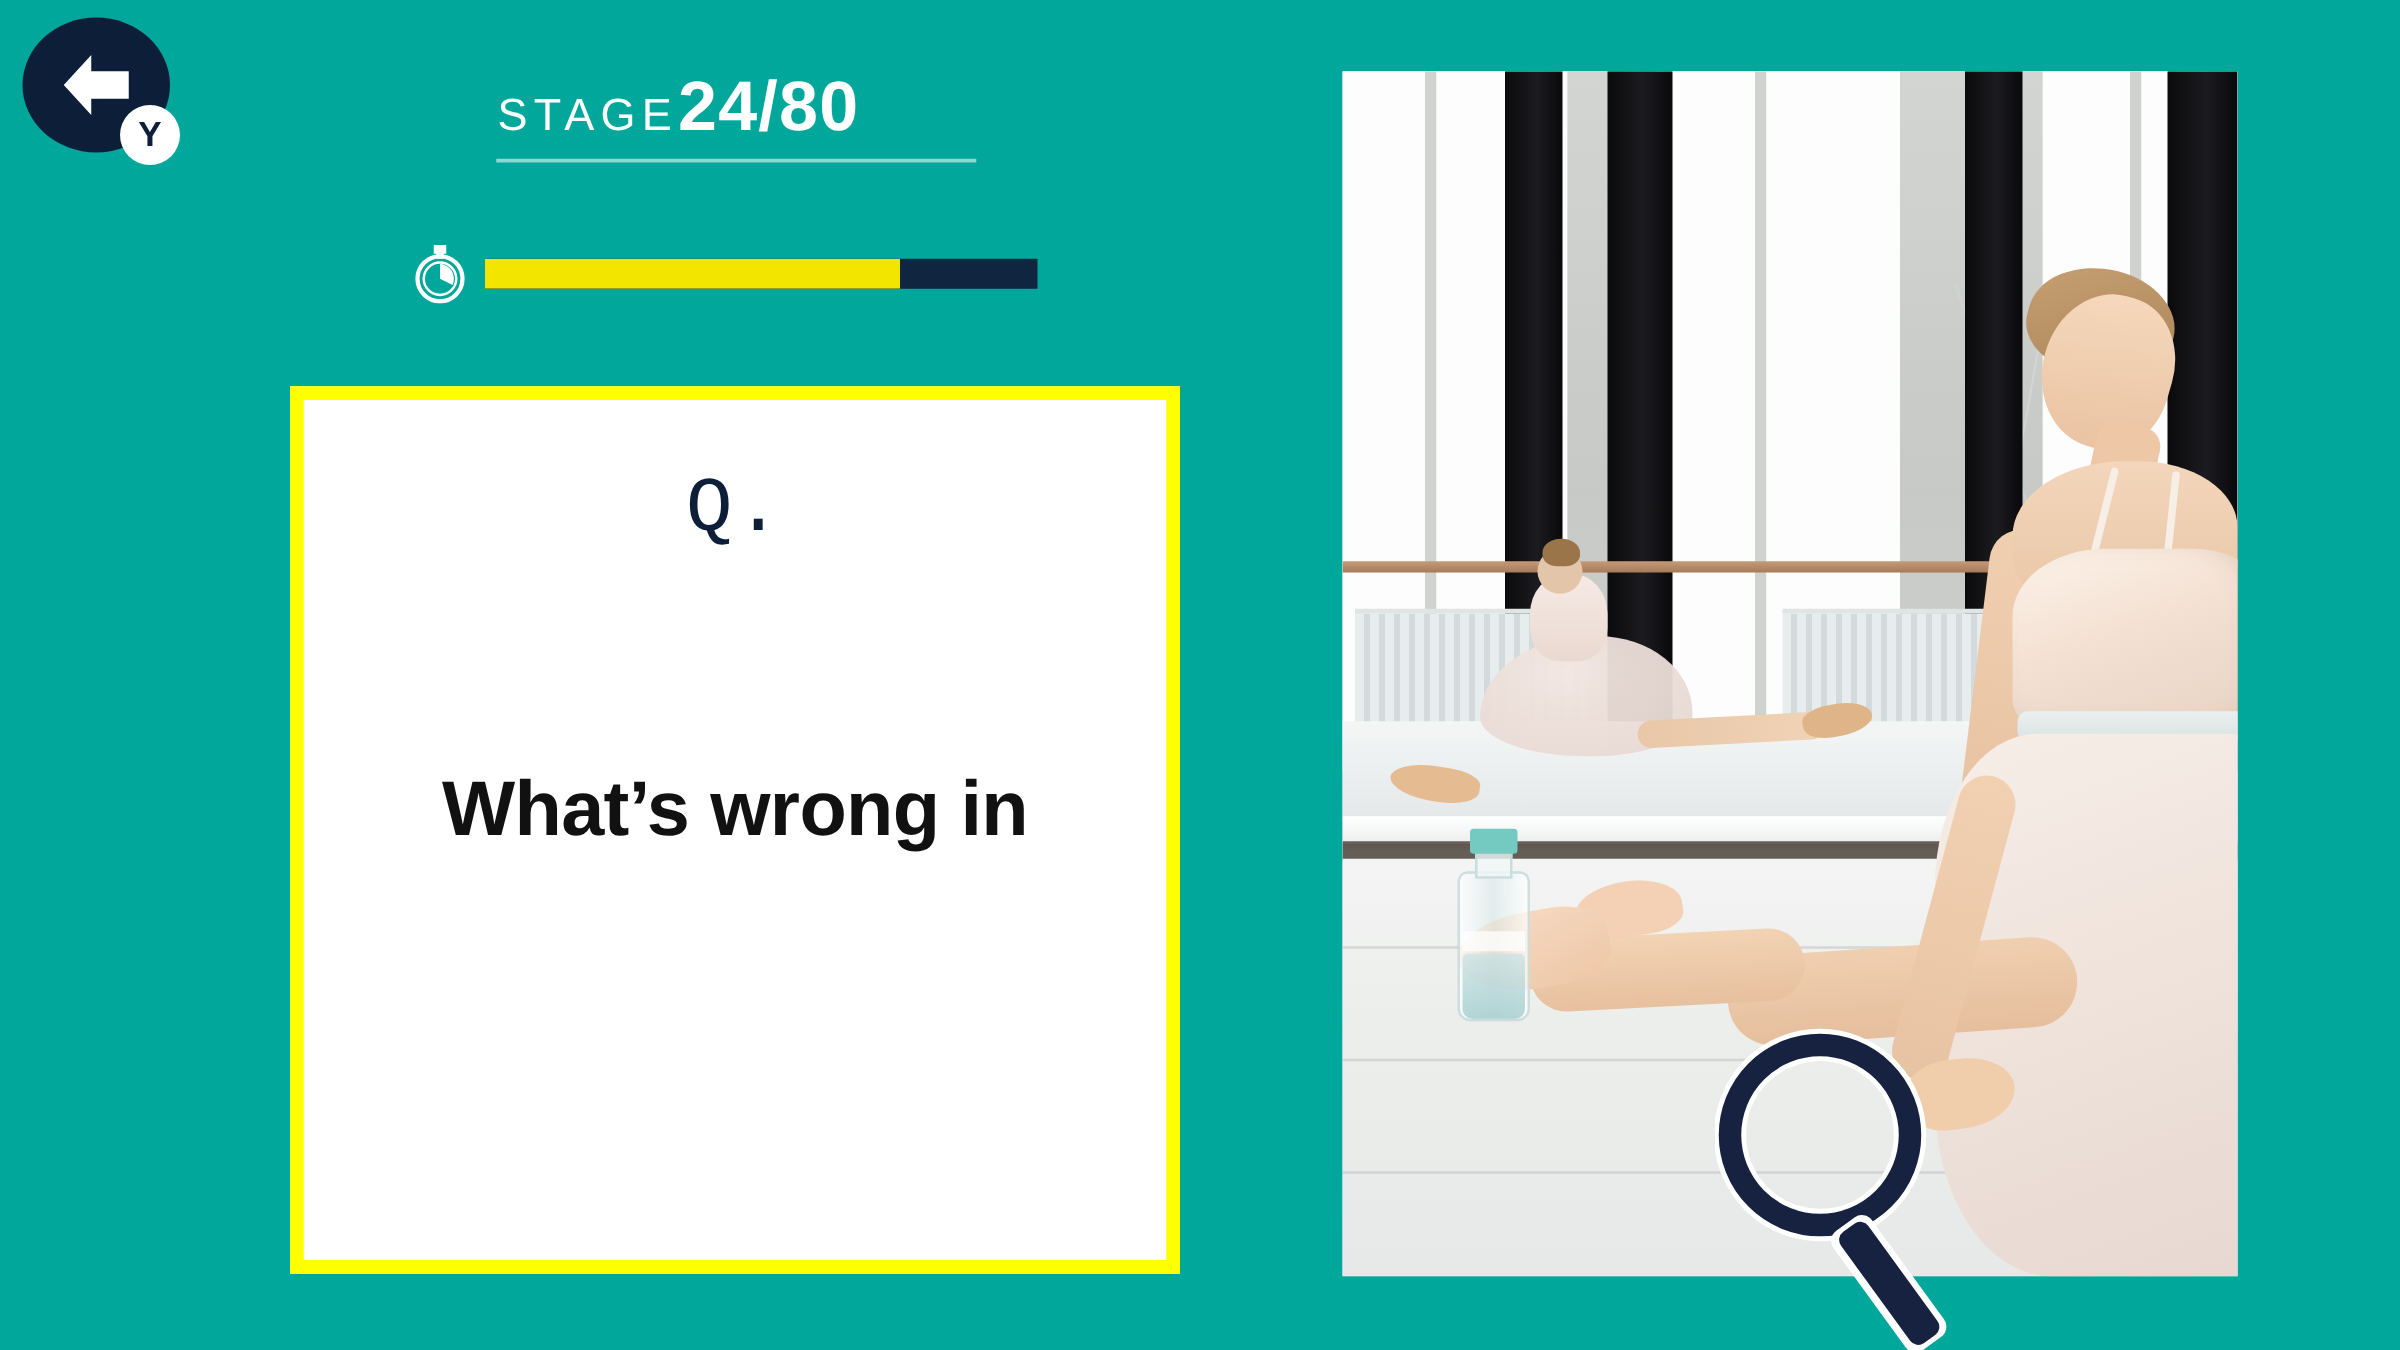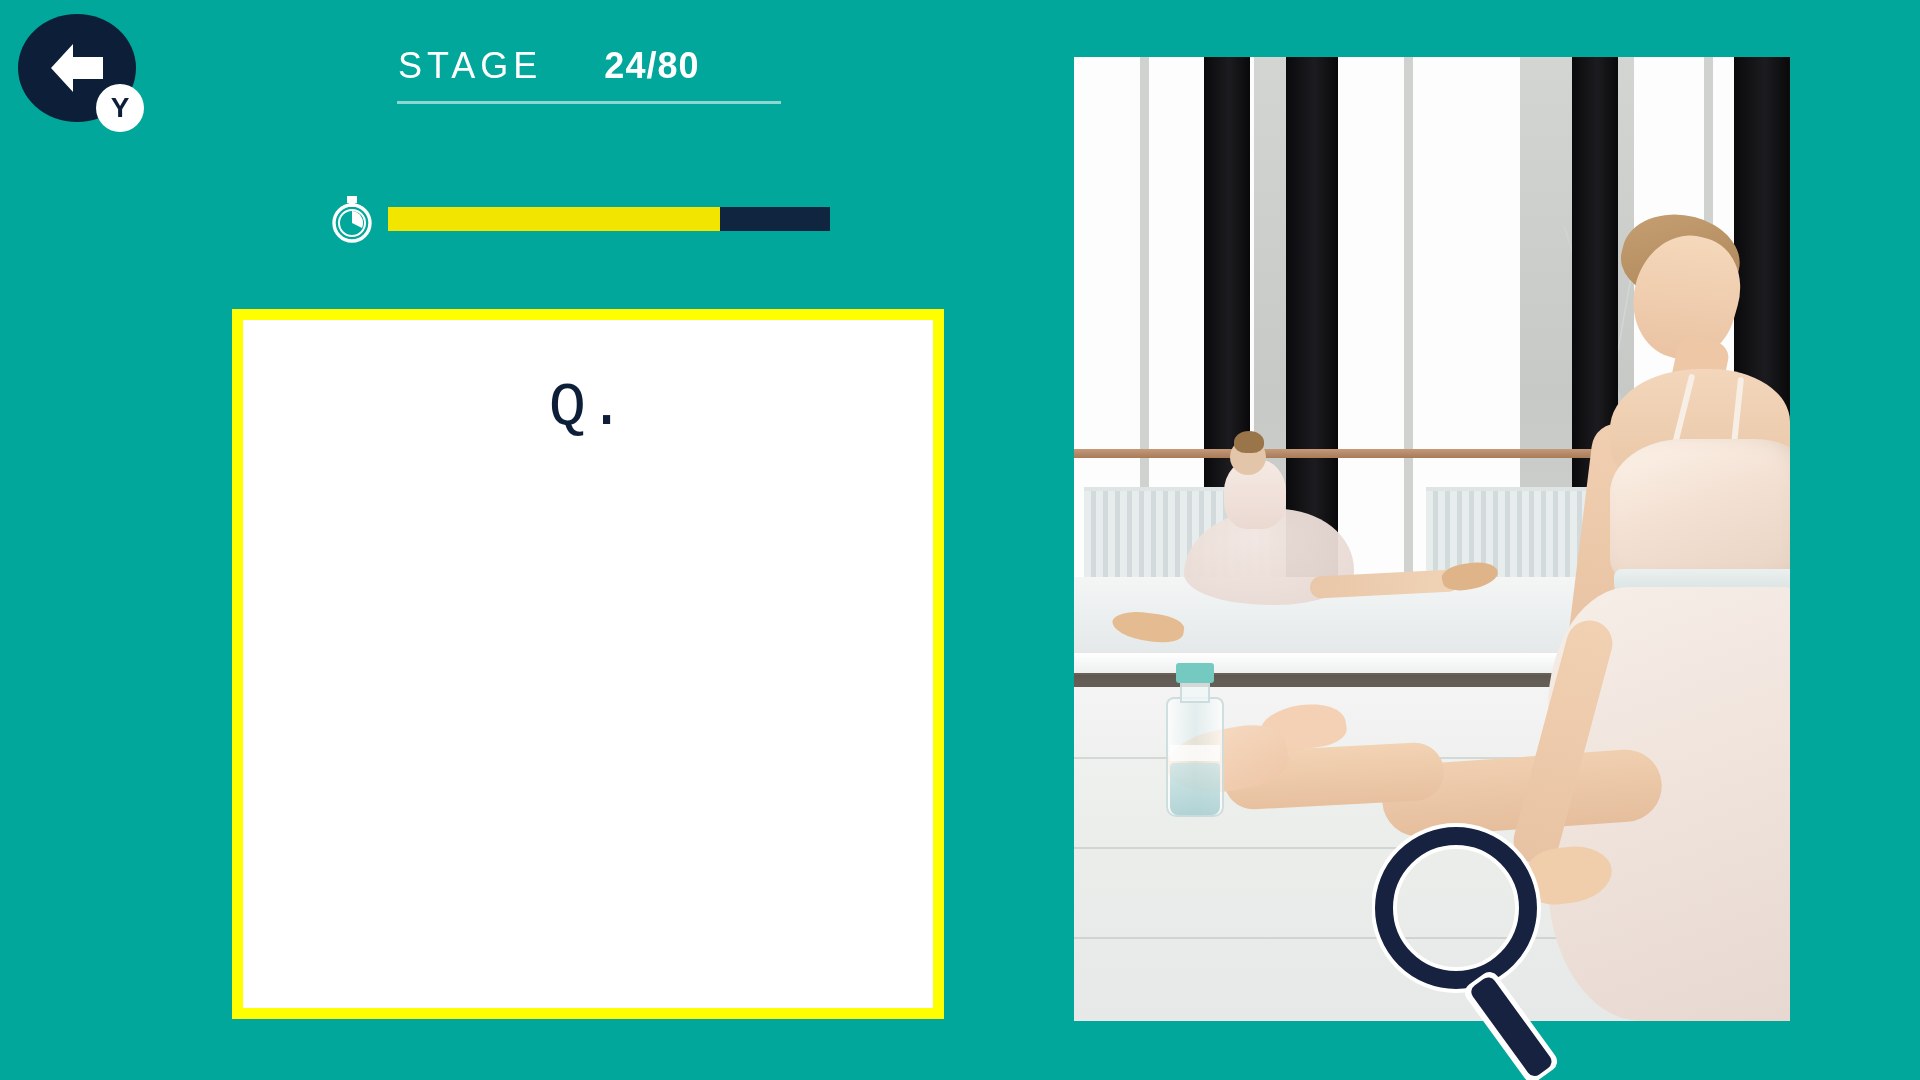--- a/index.html
+++ b/index.html
@@ -36,33 +36,33 @@
     line-height:1;
   }
 
   
   #stage-header {
     position:absolute; left:398px; top:45px;
     width:390px;
   }
   #stage-row {
     display:flex; align-items:baseline;
-    gap:62px;
     padding-bottom:14px;
+    margin-top:12px;
   }
   #stage-label {
     color:#ffffff;
     font-size:36px;
     letter-spacing:5px;
     font-weight:400;
     font-family:"Liberation Sans", sans-serif;
   }
   #stage-count {
     color:#ffffff;
-    font-size:36px;
+    font-size:56px;
     font-weight:bold;
     letter-spacing:1px;
     line-height:1;
   }
   #stage-underline {
     height:3px;
     background:rgba(255,255,255,0.55);
     width:384px;
     margin-left:-1px;
   }
@@ -368,20 +368,21 @@
     <rect x="19" y="6" width="6" height="6" fill="#ffffff"></rect>
   </svg>
   <div id="timer-track">
     <div id="timer-fill" style="width: 75%;"></div>
   </div>
 </div>
 
 <div id="question-card">
   <div id="q-mark">Q.</div>
   <div id="question-text">
+    <div>What’s wrong in</div>
   </div>
 </div>
 
 <div id="photo-frame">
   <div class="ph" id="bg-wall"></div>
   <div class="ph" id="win-left"></div>
   <div class="ph" id="win-mid"></div>
   <div class="ph" id="win-right"></div>
   <div class="ph pier" id="pier-1"></div>
   <div class="ph pier" id="pier-2"></div>

